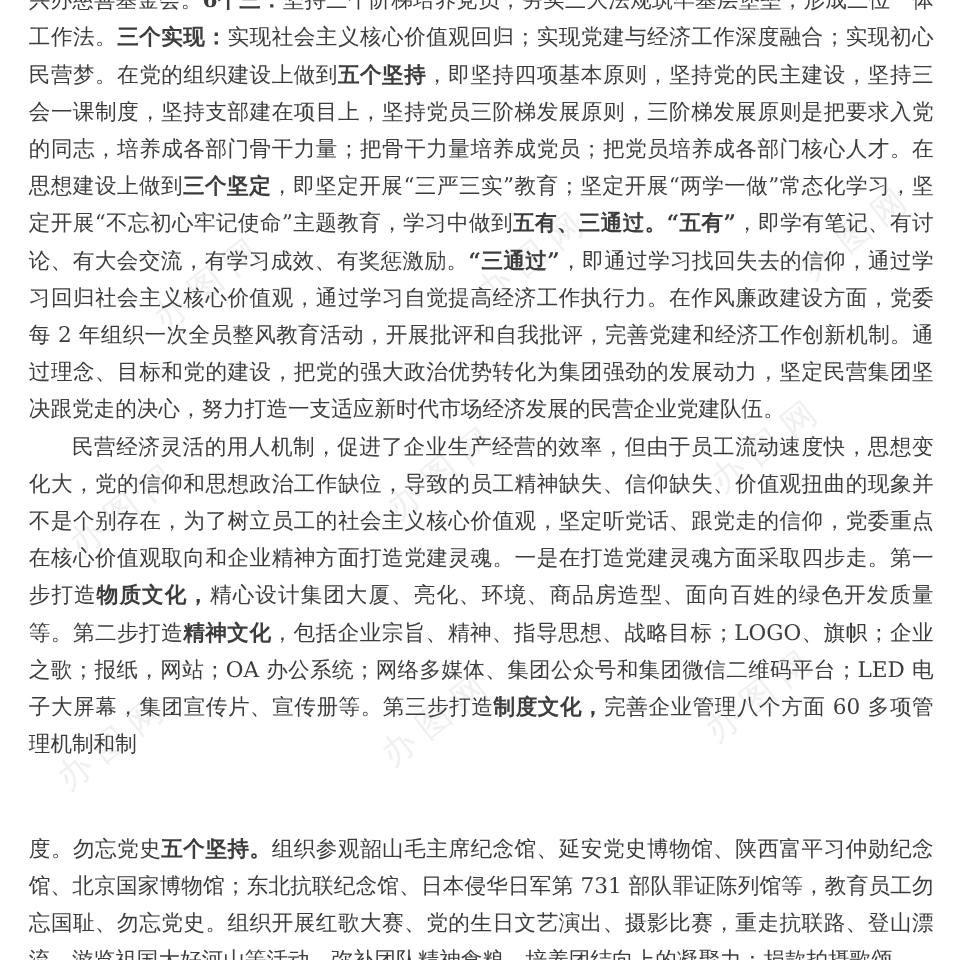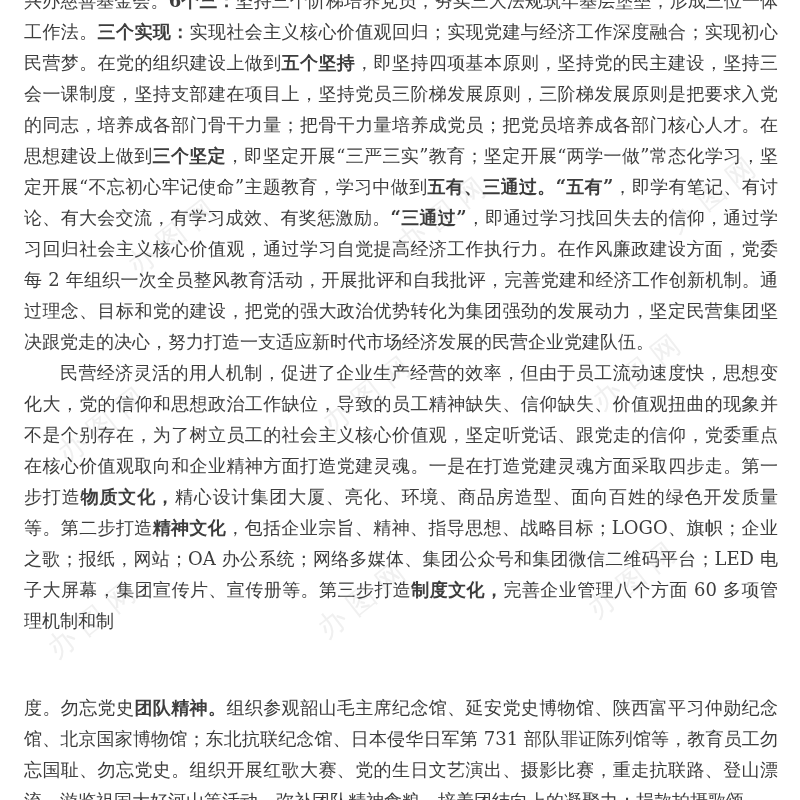--- a/index.html
+++ b/index.html
@@ -56,15 +56,15 @@
       <div class="wm" style="left: 370px; top: 392px; color: rgb(228, 228, 228);">办图网</div>
       <div class="wm" style="left: 640px; top: 370px; color: rgb(228, 228, 228);">办图网</div>
       <div class="wm" style="left: 95px; top: 618px; color: rgb(228, 228, 228);">办图网</div>
       <div class="wm" style="left: 365px; top: 598px; color: rgb(228, 228, 228);">办图网</div>
       <div class="wm" style="left: 635px; top: 578px; color: rgb(228, 228, 228);">办图网</div>
     </div>
   <div class="doc" id="doc-body" style="color: rgb(61, 61, 61);">
       <p class="para"><span>兴办慈善基金会。</span><span class="b">6个三：</span><span>坚持三个阶梯培养党员；夯实三大法规筑牢基层堡垒；形成三位一体工作法。</span><span class="b">三个实现：</span><span>实现社会主义核心价值观回归；实现党建与经济工作深度融合；实现初心民营梦。在党的组织建设上做到</span><span class="b">五个坚持</span><span>，即坚持四项基本原则，坚持党的民主建设，坚持三会一课制度，坚持支部建在项目上，坚持党员三阶梯发展原则，三阶梯发展原则是把要求入党的同志，培养成各部门骨干力量；把骨干力量培养成党员；把党员培养成各部门核心人才。在思想建设上做到</span><span class="b">三个坚定</span><span>，即坚定开展“三严三实”教育；坚定开展“两学一做”常态化学习，坚定开展“不忘初心牢记使命”主题教育，学习中做到</span><span class="b">五有、三通过。</span><span class="b">“五有”</span><span>，即学有笔记、有讨论、有大会交流，有学习成效、有奖惩激励。</span><span class="b">“三通过”</span><span>，即通过学习找回失去的信仰，通过学习回归社会主义核心价值观，通过学习自觉提高经济工作执行力。在作风廉政建设方面，党委每 2 年组织一次全员整风教育活动，开展批评和自我批评，完善党建和经济工作创新机制。通过理念、目标和党的建设，把党的强大政治优势转化为集团强劲的发展动力，坚定民营集团坚决跟党走的决心，努力打造一支适应新时代市场经济发展的民营企业党建队伍。</span></p>
       <p class="para indent"><span>民营经济灵活的用人机制，促进了企业生产经营的效率，但由于员工流动速度快，思想变化大，党的信仰和思想政治工作缺位，导致的员工精神缺失、信仰缺失、价值观扭曲的现象并不是个别存在，为了树立员工的社会主义核心价值观，坚定听党话、跟党走的信仰，党委重点在核心价值观取向和企业精神方面打造党建灵魂。一是在打造党建灵魂方面采取四步走。第一步打造</span><span class="b">物质文化，</span><span>精心设计集团大厦、亮化、环境、商品房造型、面向百姓的绿色开发质量等。第二步打造</span><span class="b">精神文化</span><span>，包括企业宗旨、精神、指导思想、战略目标；LOGO、旗帜；企业之歌；报纸，网站；OA 办公系统；网络多媒体、集团公众号和集团微信二维码平台；LED 电子大屏幕，集团宣传片、宣传册等。第三步打造</span><span class="b">制度文化，</span><span>完善企业管理八个方面 60 多项管理机制和制</span></p>
       <div class="spacer" style="height: 56px;"></div>
-      <p class="para"><span>度。勿忘党史</span><span class="b">团队精神。</span><span>组织参观韶山毛主席纪念馆、延安党史博物馆、陕西富平习仲勋纪念馆、北京国家博物馆；东北抗联纪念馆、日本侵华日军第 731 部队罪证陈列馆等，教育员工勿忘国耻、勿忘党史。组织开展红歌大赛、党的生日文艺演出、摄影比赛，重走抗联路、登山漂流，游览祖国大好河山等活动，弥补团队精神食粮，培养团结向上的凝聚力；捐款拍摄歌颂</span></p>
+      <p class="para"><span>度。勿忘党史</span><span class="b">五个坚持。</span><span>组织参观韶山毛主席纪念馆、延安党史博物馆、陕西富平习仲勋纪念馆、北京国家博物馆；东北抗联纪念馆、日本侵华日军第 731 部队罪证陈列馆等，教育员工勿忘国耻、勿忘党史。组织开展红歌大赛、党的生日文艺演出、摄影比赛，重走抗联路、登山漂流，游览祖国大好河山等活动，弥补团队精神食粮，培养团结向上的凝聚力；捐款拍摄歌颂</span></p>
     </div>
 </div>
 
 </body></html>

